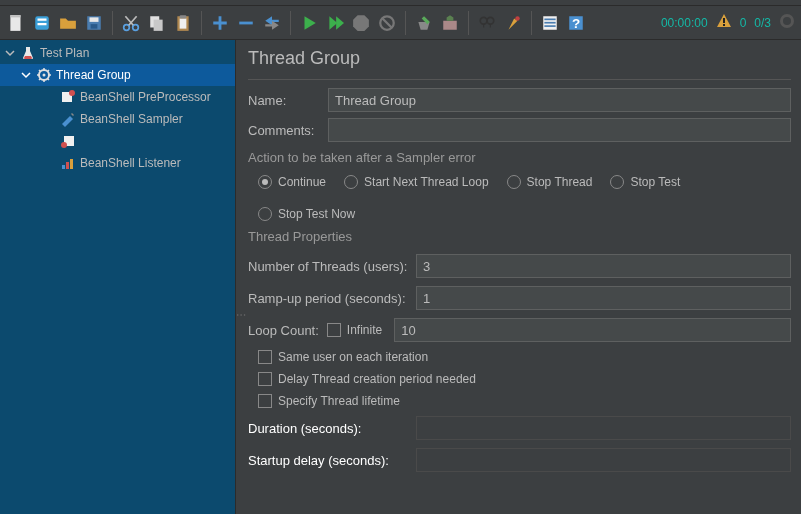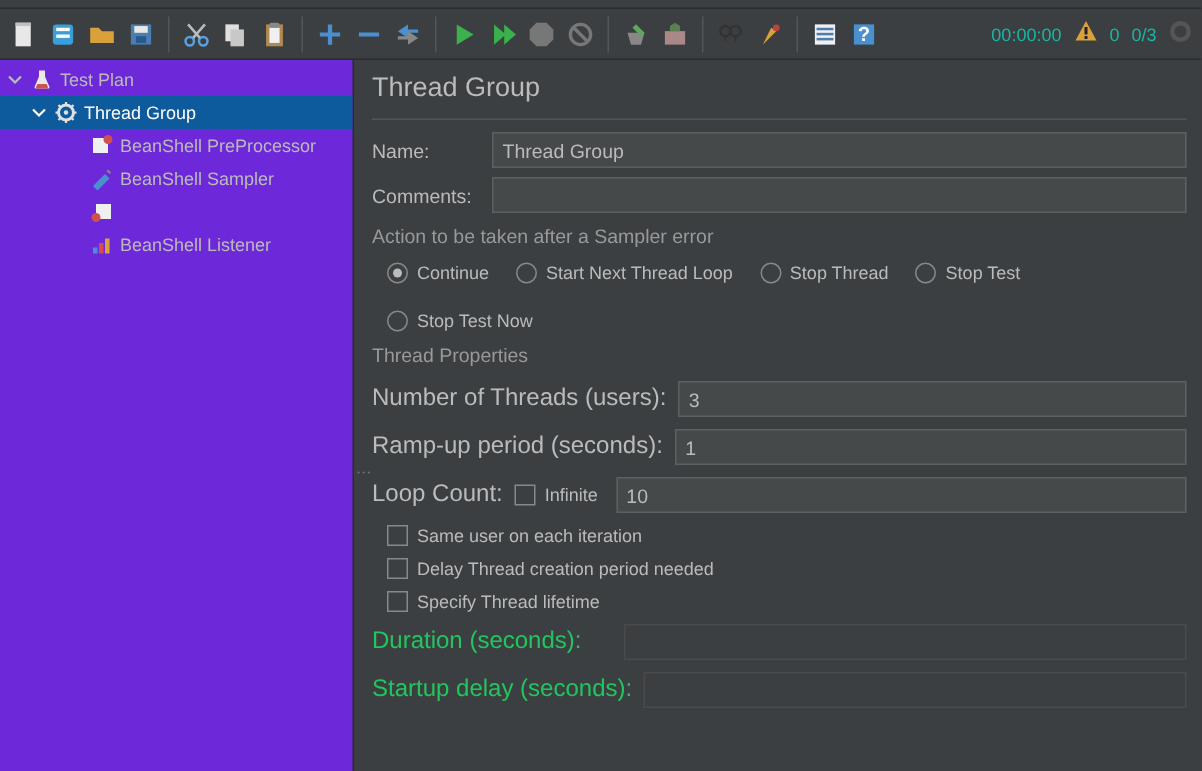--- a/index.html
+++ b/index.html
@@ -4,21 +4,21 @@
 <style>
   * { box-sizing: border-box; margin: 0; padding: 0; font-family: Arial, sans-serif; font-size: 12px; }
   body { background: #3c3f41; color: #bbbbbb; width: 801px; height: 514px; overflow: hidden; }
   .topstrip { height: 6px; background: #3c3f41; border-bottom: 1px solid #2b2b2b; }
   .toolbar { height: 34px; background: #3c3f41; display: flex; align-items: center; padding: 0 6px; gap: 6px; border-bottom: 1px solid #2b2b2b; }
   .tb-sep { width: 1px; height: 24px; background: #555; margin: 0 2px; }
   .tb-btn { width: 20px; height: 20px; display: flex; align-items: center; justify-content: center; cursor: pointer; }
   .tb-btn svg { width: 18px; height: 18px; }
   .toolbar-right { margin-left: auto; display: flex; align-items: center; gap: 8px; color: #14b8a6; font-size: 12px; }
   .main { display: flex; height: calc(514px - 40px); }
-  .tree { width: 236px; background: #6d28d9; border-right: 1px solid #2b2b2b; padding-top: 2px; text-align: center; }
+  .tree { width: 236px; background: #0c4a6e; border-right: 1px solid #2b2b2b; padding-top: 2px; text-align: center; }
   .tree-row { display: flex; align-items: center; height: 22px; padding-left: 4px; gap: 4px; cursor: pointer; }
   .tree-row.selected { background: #0d5a9c; color: #ffffff; }
   .tree-indent1 { padding-left: 20px; }
   .tree-indent2 { padding-left: 60px; }
   .chevron { width: 12px; height: 12px; display: inline-flex; align-items: center; justify-content: center; }
   .chevron svg { width: 10px; height: 10px; }
   .node-icon { width: 16px; height: 16px; display: inline-flex; align-items: center; justify-content: center; }
   .content { flex: 1; background: #3c3f41; padding: 8px 10px 0 12px; position: relative; overflow: hidden; }
   .splitter-dots { position: absolute; left: 0px; top: 270px; color: #777; font-size: 10px; letter-spacing: -1px; writing-mode: vertical-rl; }
   .panel-title { font-size: 18px; color: #bbbbbb; margin-bottom: 10px; }
@@ -28,23 +28,23 @@
   .form-input { flex: 1; background: #45494a; border: 1px solid #5e6060; color: #bbbbbb; height: 24px; padding: 0 6px; font-size: 13px; }
   .form-input:disabled { background: #3c3f41; border-color: #4a4a4a; color: #6e6e6e; }
   .fieldset { border: none; margin-top: 8px; }
   .fieldset-legend { color: #999; font-size: 13px; margin-bottom: 10px; display: block; }
   .radio-row { display: flex; align-items: center; gap: 18px; padding-left: 10px; margin-bottom: 6px; flex-wrap: wrap; }
   .radio-item, .check-item { display: flex; align-items: center; gap: 6px; color: #bbbbbb; font-size: 13px; cursor: pointer; }
   .radio { width: 14px; height: 14px; border: 1.5px solid #888; border-radius: 50%; display: inline-flex; align-items: center; justify-content: center; }
   .radio.checked::after { content: ""; width: 6px; height: 6px; background: #bbb; border-radius: 50%; }
   .checkbox { width: 14px; height: 14px; border: 1.5px solid #888; display: inline-block; }
   .prop-row { display: flex; align-items: center; margin-bottom: 8px; gap: 8px; }
-  .prop-label { color: #bbbbbb; font-size: 16px; min-width: 160px; }
+  .prop-label { color: #bbbbbb; font-size: 13px; min-width: 160px; }
   .prop-label.short { min-width: 70px; }
-  .prop-label.disabled { color: #22c55e; }
+  .prop-label.disabled { color: #ffffff; }
   .check-row { display: flex; align-items: center; gap: 8px; padding-left: 10px; margin-bottom: 8px; color: #bbbbbb; font-size: 13px; }
 </style>
 </head>
 <body>
 
 <div class="topstrip"></div>
 
 <div class="toolbar">
   <div class="tb-btn">
       <svg viewBox="0 0 16 16">

